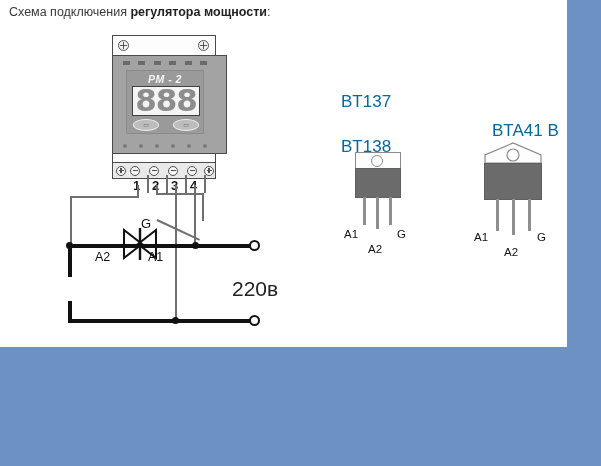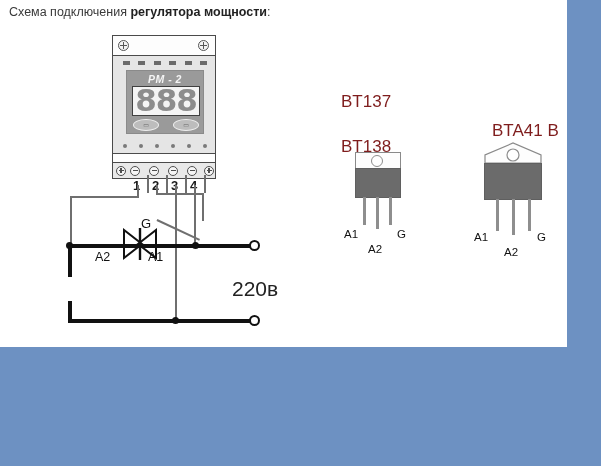--- a/index.html
+++ b/index.html
@@ -40,22 +40,22 @@
   }
   .screw:before,.screw:after{
     content:"";position:absolute;background:#555;
   }
   .screw:before{left:50%;top:1px;width:1.2px;height:calc(100% - 2px);margin-left:-0.6px;}
   .screw:after{top:50%;left:1px;height:1.2px;width:calc(100% - 2px);margin-top:-0.6px;}
   .screw.tl{left:5px;top:4px;}
   .screw.tr{left:85px;top:4px;}
 
   .mod-body{
-    position:absolute;left:0;top:20px;width:104px;height:99px;
-    background:#e5e5e5;border:1.5px solid #4a4a4a;box-sizing:border-box;
+    position:absolute;left:0;top:20px;width:115px;height:99px;
+    background:#a3a3a3;border:1.5px solid #4a4a4a;box-sizing:border-box;
   }
   .vents{
     position:absolute;left:10px;width:84px;height:4px;
     display:flex;justify-content:space-between;
   }
   .vents.top{top:5px;}
   .vents.bot{bottom:5px;}
   .vents span{display:block;width:7px;height:3.5px;background:#6a6a6a;}
   .vents.bot span{width:4px;height:4px;border-radius:50%;background:#7a7a7a;}
 
@@ -137,21 +137,21 @@
     border:2.5px solid #111;background:#fff;box-sizing:border-box;
     display:flex;align-items:center;justify-content:center;
     font-size:13px;color:#111;
   }
 
   .lbl{position:absolute;font-size:12.5px;color:#111;}
   .lbl.g{font-size:13px;}
   .v220{position:absolute;left:232px;top:277px;font-size:21px;color:#222;}
 
   
-  .pkgname{position:absolute;font-size:17px;color:#7f1d1d;white-space:nowrap;}
+  .pkgname{position:absolute;font-size:17px;color:#0369a1;white-space:nowrap;}
 
   .to220{position:absolute;left:355px;top:152px;width:46px;height:46px;}
   .to220 .tab{
     position:absolute;left:0;top:0;width:46px;height:17px;
     background:#fdfdfd;border:1.2px solid #8a8a8a;box-sizing:border-box;
   }
   .to220 .hole{
     position:absolute;left:16px;top:3px;width:12px;height:12px;
     border-radius:50%;border:1.2px solid #8d8d8d;background:#fff;box-sizing:border-box;
   }

